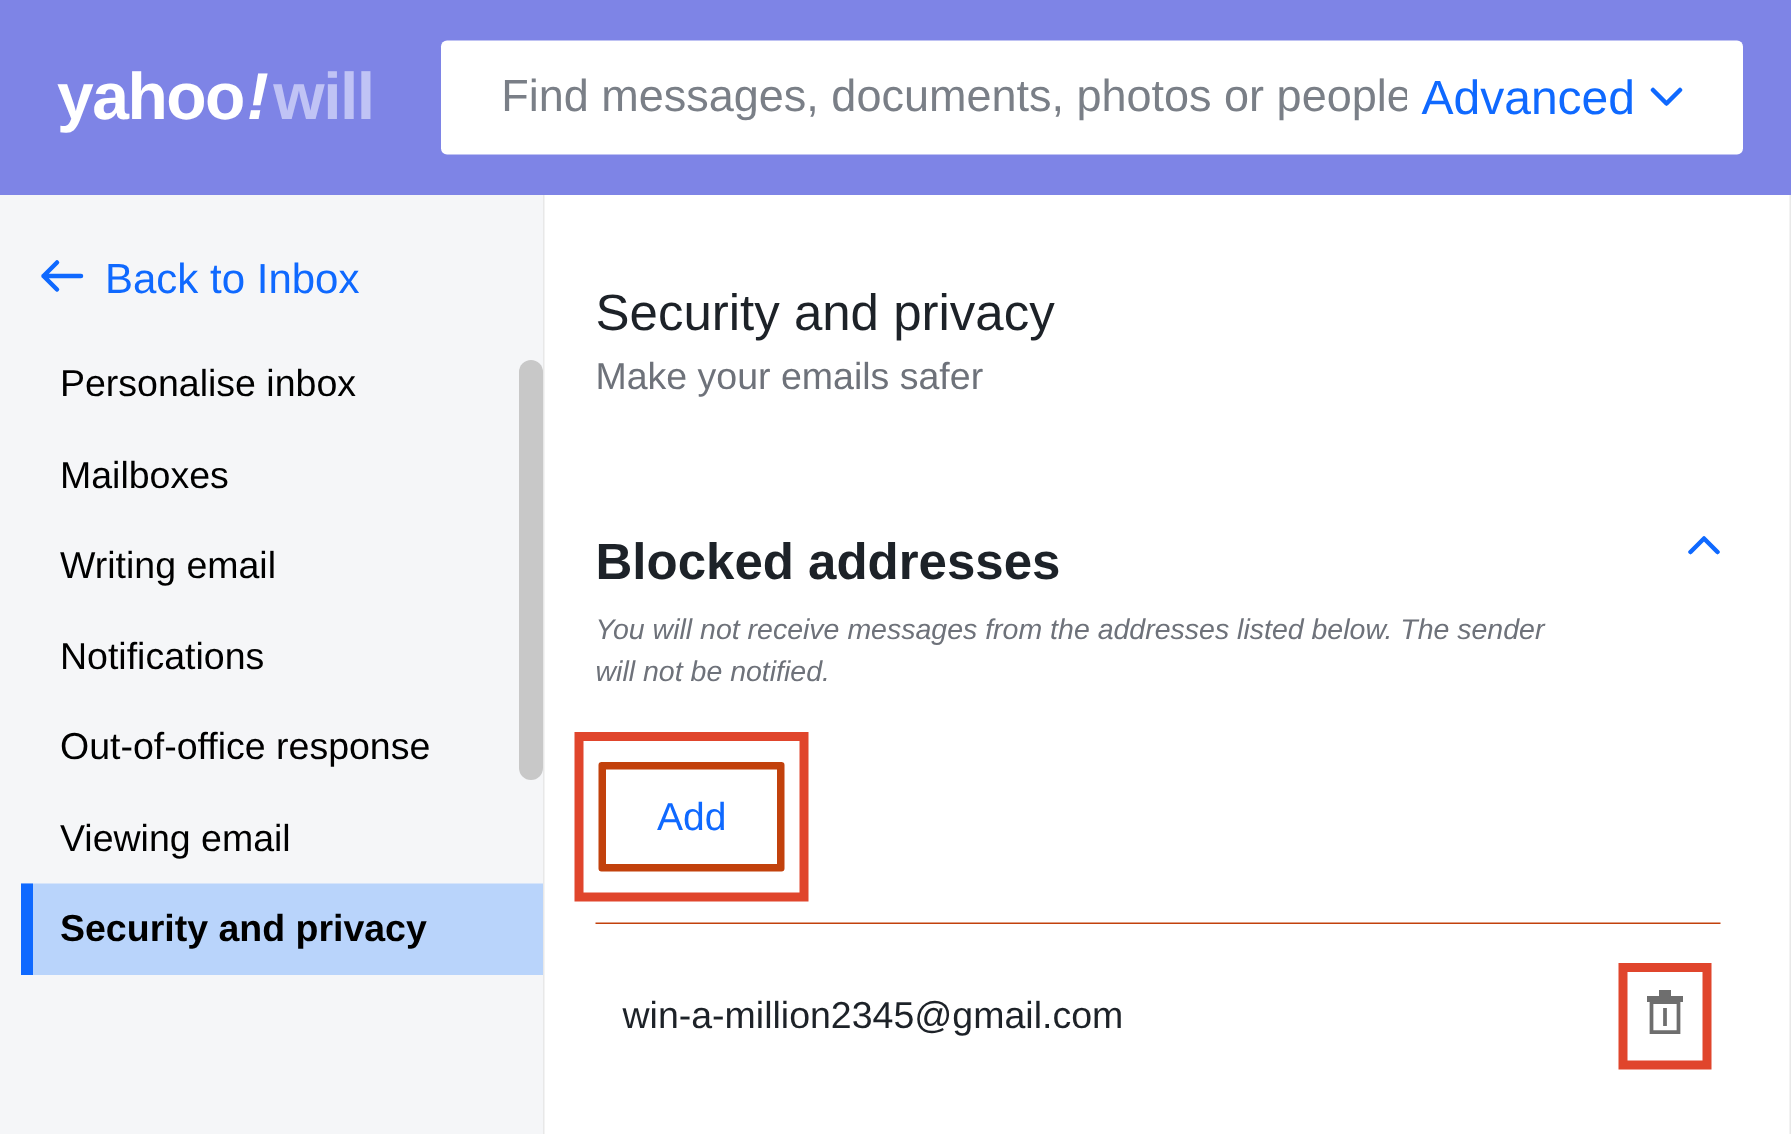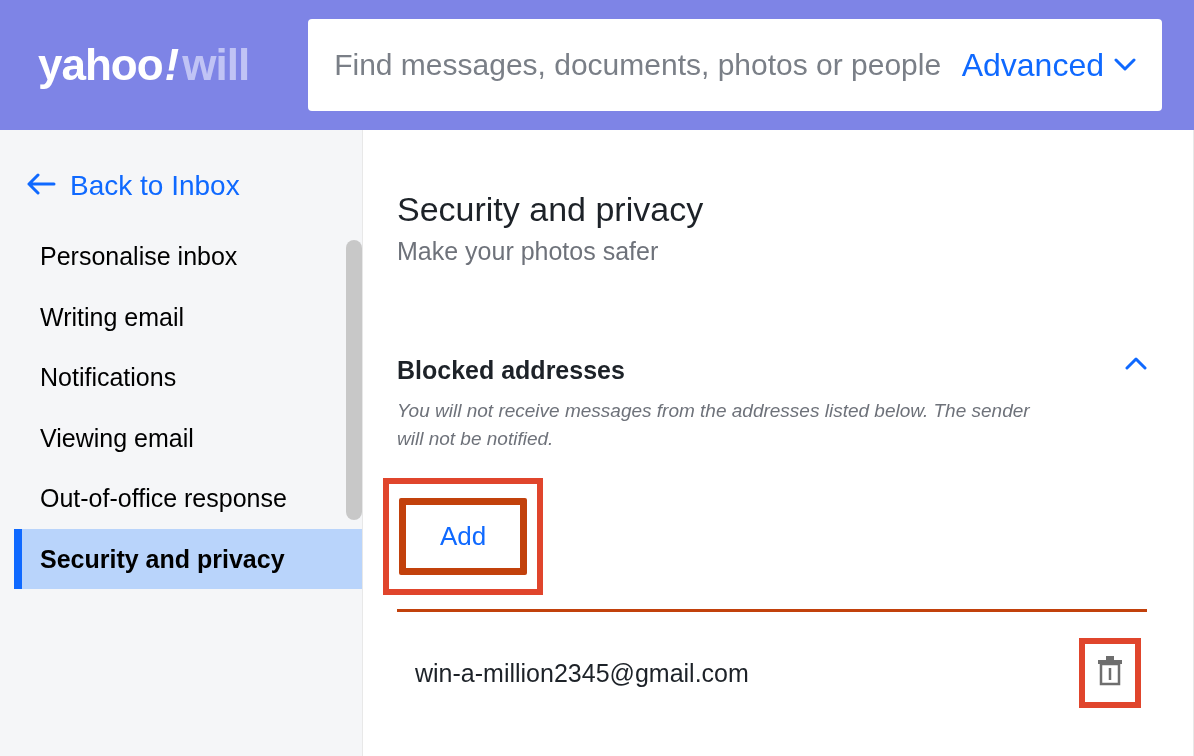--- a/index.html
+++ b/index.html
@@ -13,21 +13,21 @@
       height: 756px;
       overflow: hidden;
       background: #fff;
     }
     .header {
       background: #7e84e6;
       height: 130px;
       display: flex;
       align-items: center;
       padding: 0 32px 0 38px;
-      gap: 59px;
+      gap: 45px;
     }
     .logo {
       display: flex;
       align-items: baseline;
       font-weight: 800;
       font-size: 44px;
       letter-spacing: -1px;
       color: #fff;
     }
     .logo-yahoo {
@@ -40,26 +40,26 @@
       margin: 0 2px;
       color: #fff;
     }
     .logo-mail {
       color: #c0c3f5;
       font-weight: 700;
       margin-left: 2px;
     }
     .search-bar {
       flex: 1;
-      height: 92px;
+      height: 76px;
       background: #fff;
       border-radius: 4px;
       display: flex;
       align-items: center;
-      padding: 0 26px;
+      padding: 0 40px;
       gap: 10px;
     }
     .search-input {
       flex: 1;
       border: none;
       outline: none;
       font-size: 30px;
       color: #333;
       min-width: 0;
     }
@@ -148,21 +148,21 @@
       color: #6e727a;
       margin-bottom: 90px;
     }
     .section-header {
       display: flex;
       justify-content: space-between;
       align-items: flex-start;
       cursor: pointer;
     }
     .section-title {
-      font-size: 25px;
+      font-size: 34px;
       font-weight: 700;
       color: #1d2228;
       margin-bottom: 12px;
     }
     .section-desc {
       font-size: 19px;
       color: #6e727a;
       line-height: 1.45;
       margin-bottom: 26px;
       max-width: 640px;
@@ -172,31 +172,31 @@
       stroke: #0f69ff;
     }
     .add-wrap {
       display: inline-block;
       border: 6px solid #e0452c;
       padding: 14px 10px;
       margin-left: -14px;
       margin-bottom: 10px;
     }
     .add-button {
-      border: 7px solid #c2410c;
+      border: 5px solid #c2410c;
       color: #0f69ff;
       background: #fff;
       font-size: 26px;
       font-weight: 500;
       padding: 16px 34px;
       cursor: pointer;
       border-radius: 2px;
     }
     .blocked-list {
-      border-top: 3px solid #c2410c;
+      border-top: 1px solid #c2410c;
       margin-top: 4px;
     }
     .blocked-row {
       display: flex;
       justify-content: space-between;
       align-items: center;
       padding: 26px 6px 26px 18px;
     }
     .blocked-email {
       font-size: 25px;
@@ -243,41 +243,44 @@
             <path d="M12 2 L3 11 L12 20 M3 11 H28" stroke-width="3" stroke-linecap="round" stroke-linejoin="round"></path>
           </svg>
       </span>
       <span>Back to Inbox</span>
     </div>
     <div class="sidebar-items">
       <div class="sidebar-item">
         <span>Personalise inbox</span>
       </div>
       <div class="sidebar-item">
+        <span>Mailboxes</span>
+      </div>
+      <div class="sidebar-item">
         <span>Writing email</span>
       </div>
       <div class="sidebar-item">
         <span>Notifications</span>
       </div>
       <div class="sidebar-item">
+        <span>Out-of-office response</span>
+      </div>
+      <div class="sidebar-item">
         <span>Viewing email</span>
-      </div>
-      <div class="sidebar-item">
-        <span>Out-of-office response</span>
       </div>
       <div class="sidebar-item active">
         <span>Security and privacy</span>
       </div>
     </div>
     <div class="sidebar-scrollbar"></div>
   </div>
 
   <div class="main">
     <h1 class="page-title">Security and privacy</h1>
-    <div class="page-subtitle">Make your photos safer</div>
+    <div class="page-subtitle">Make your emails safer</div>
 
     <div class="section-header">
       <div>
         <h2 class="section-title">Blocked addresses</h2>
       </div>
       <span class="collapse-chevron">
         <svg width="22" height="14" viewBox="0 0 22 14" fill="none">
             <path d="M2 12 L11 3 L20 12" stroke-width="3" stroke-linecap="round" stroke-linejoin="round"></path>
           </svg>
       </span>

